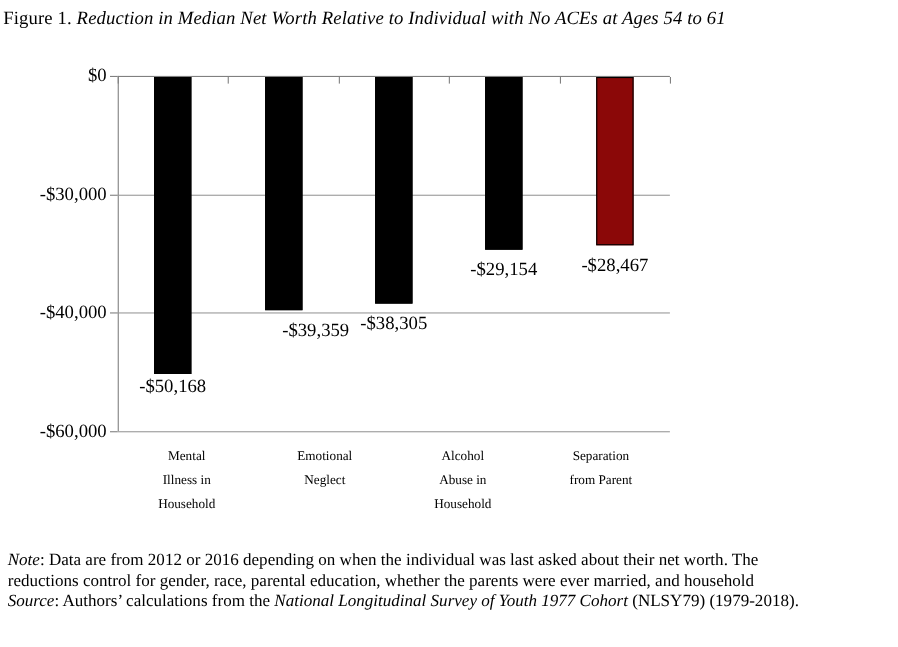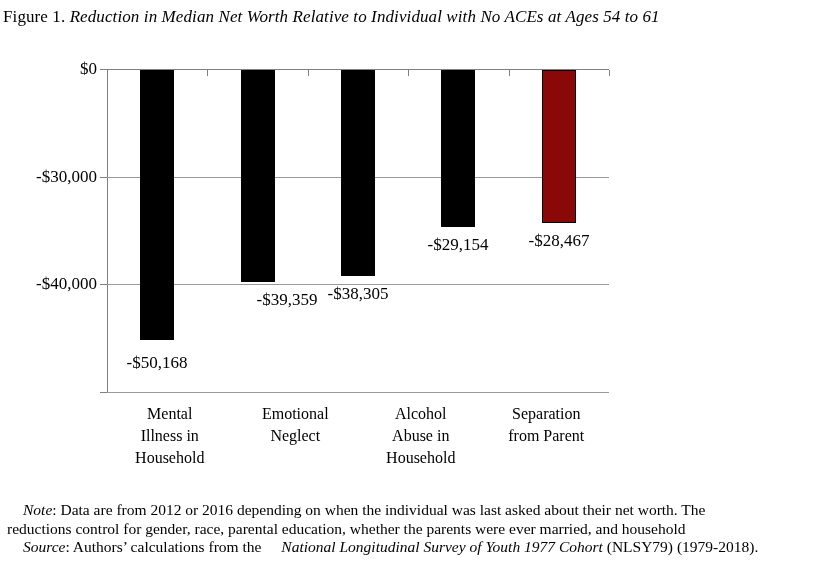--- a/index.html
+++ b/index.html
@@ -103,69 +103,70 @@
   .cats {
     position: absolute;
     left: 107px;
     top: 403px;
     width: 502px;
     display: flex;
   }
   .cat {
     flex: 1 1 0;
     text-align: center;
-    font-size: 16px;
+    font-size: 12px;
     line-height: 22px;
   }
 
   
   .notes {
     position: absolute;
     left: 7px;
     top: 501px;
     width: 806px;
     font-size: 15.5px;
     line-height: 18.6px;
   }
   .note-line { white-space: nowrap; }
-  .notes .seg-italic { font-style: italic; margin-left: 16px; }
+  .notes .seg-italic { font-style: italic; }
 </style>
 </head>
 <body>
 
 <div class="page">
 
   <div class="figure-title">
     <span>Figure 1. </span><span class="italic-part">Reduction in Median Net Worth Relative to Individual with No ACEs at Ages 54 to 61</span>
   </div>
 
   <div class="ylabels">
       <div class="ylab" style="top: 59px;">$0</div>
       <div class="ylab" style="top: 167px;">-$30,000</div>
       <div class="ylab" style="top: 274px;">-$40,000</div>
+      <div class="ylab" style="top: 382px;">-$60,000</div>
     </div>
 
   <div class="plot">
     <div class="axis-line-zero"></div>
     <div class="axis-line-y"></div>
   <div class="ytick" style="top: 0px;"></div>
       <div class="gridline" style="top: 108px;"></div>
       <div class="ytick" style="top: 108px;"></div>
       <div class="gridline" style="top: 215px;"></div>
       <div class="ytick" style="top: 215px;"></div>
       <div class="gridline" style="top: 323px;"></div>
       <div class="ytick" style="top: 323px;"></div>
       <div class="xtick" style="left: 0px;"></div>
       <div class="xtick" style="left: 100px;"></div>
       <div class="xtick" style="left: 201px;"></div>
       <div class="xtick" style="left: 301px;"></div>
       <div class="xtick" style="left: 402px;"></div>
       <div class="xtick" style="left: 502px;"></div>
       <div class="bar" style="left: 33px; width: 34px; height: 270px; background: rgb(0, 0, 0); border: 1px solid rgb(0, 0, 0);"></div>
-      <div class="bar-value-label" style="left: 50px; top: 284px;">-$50,168</div>
+      <div class="bar-value-label" style="left: 50px; top: 272px;">-$50,168</div>
       <div class="bar" style="left: 134px; width: 34px; height: 212px; background: rgb(0, 0, 0); border: 1px solid rgb(0, 0, 0);"></div>
       <div class="bar-value-label" style="left: 151px; top: 221px; margin-left: 29px;">-$39,359</div>
       <div class="bar" style="left: 234px; width: 34px; height: 206px; background: rgb(0, 0, 0); border: 1px solid rgb(0, 0, 0);"></div>
       <div class="bar-value-label" style="left: 251px; top: 215px;">-$38,305</div>
       <div class="bar" style="left: 334px; width: 34px; height: 157px; background: rgb(0, 0, 0); border: 1px solid rgb(0, 0, 0);"></div>
       <div class="bar-value-label" style="left: 351px; top: 166px;">-$29,154</div>
       <div class="bar" style="left: 435px; width: 34px; height: 153px; background: rgb(139, 8, 8); border: 1px solid rgb(0, 0, 0);"></div>
       <div class="bar-value-label" style="left: 452px; top: 162px;">-$28,467</div>
     </div>
 

